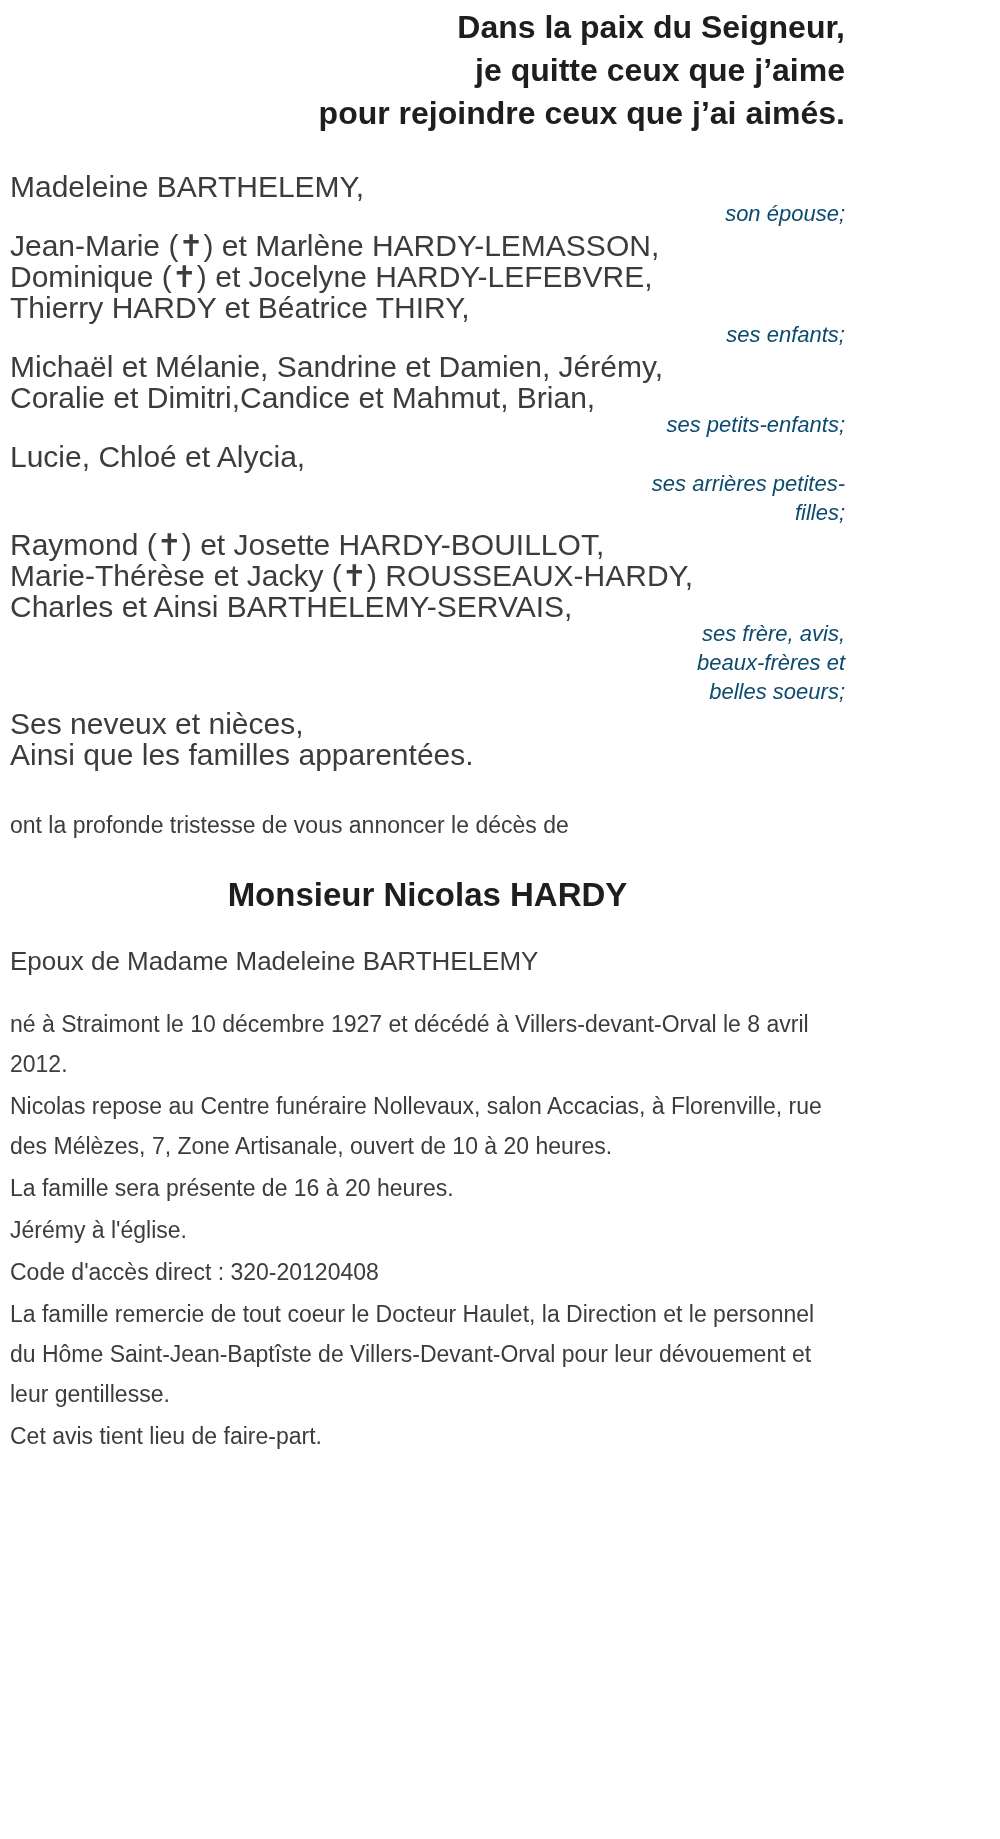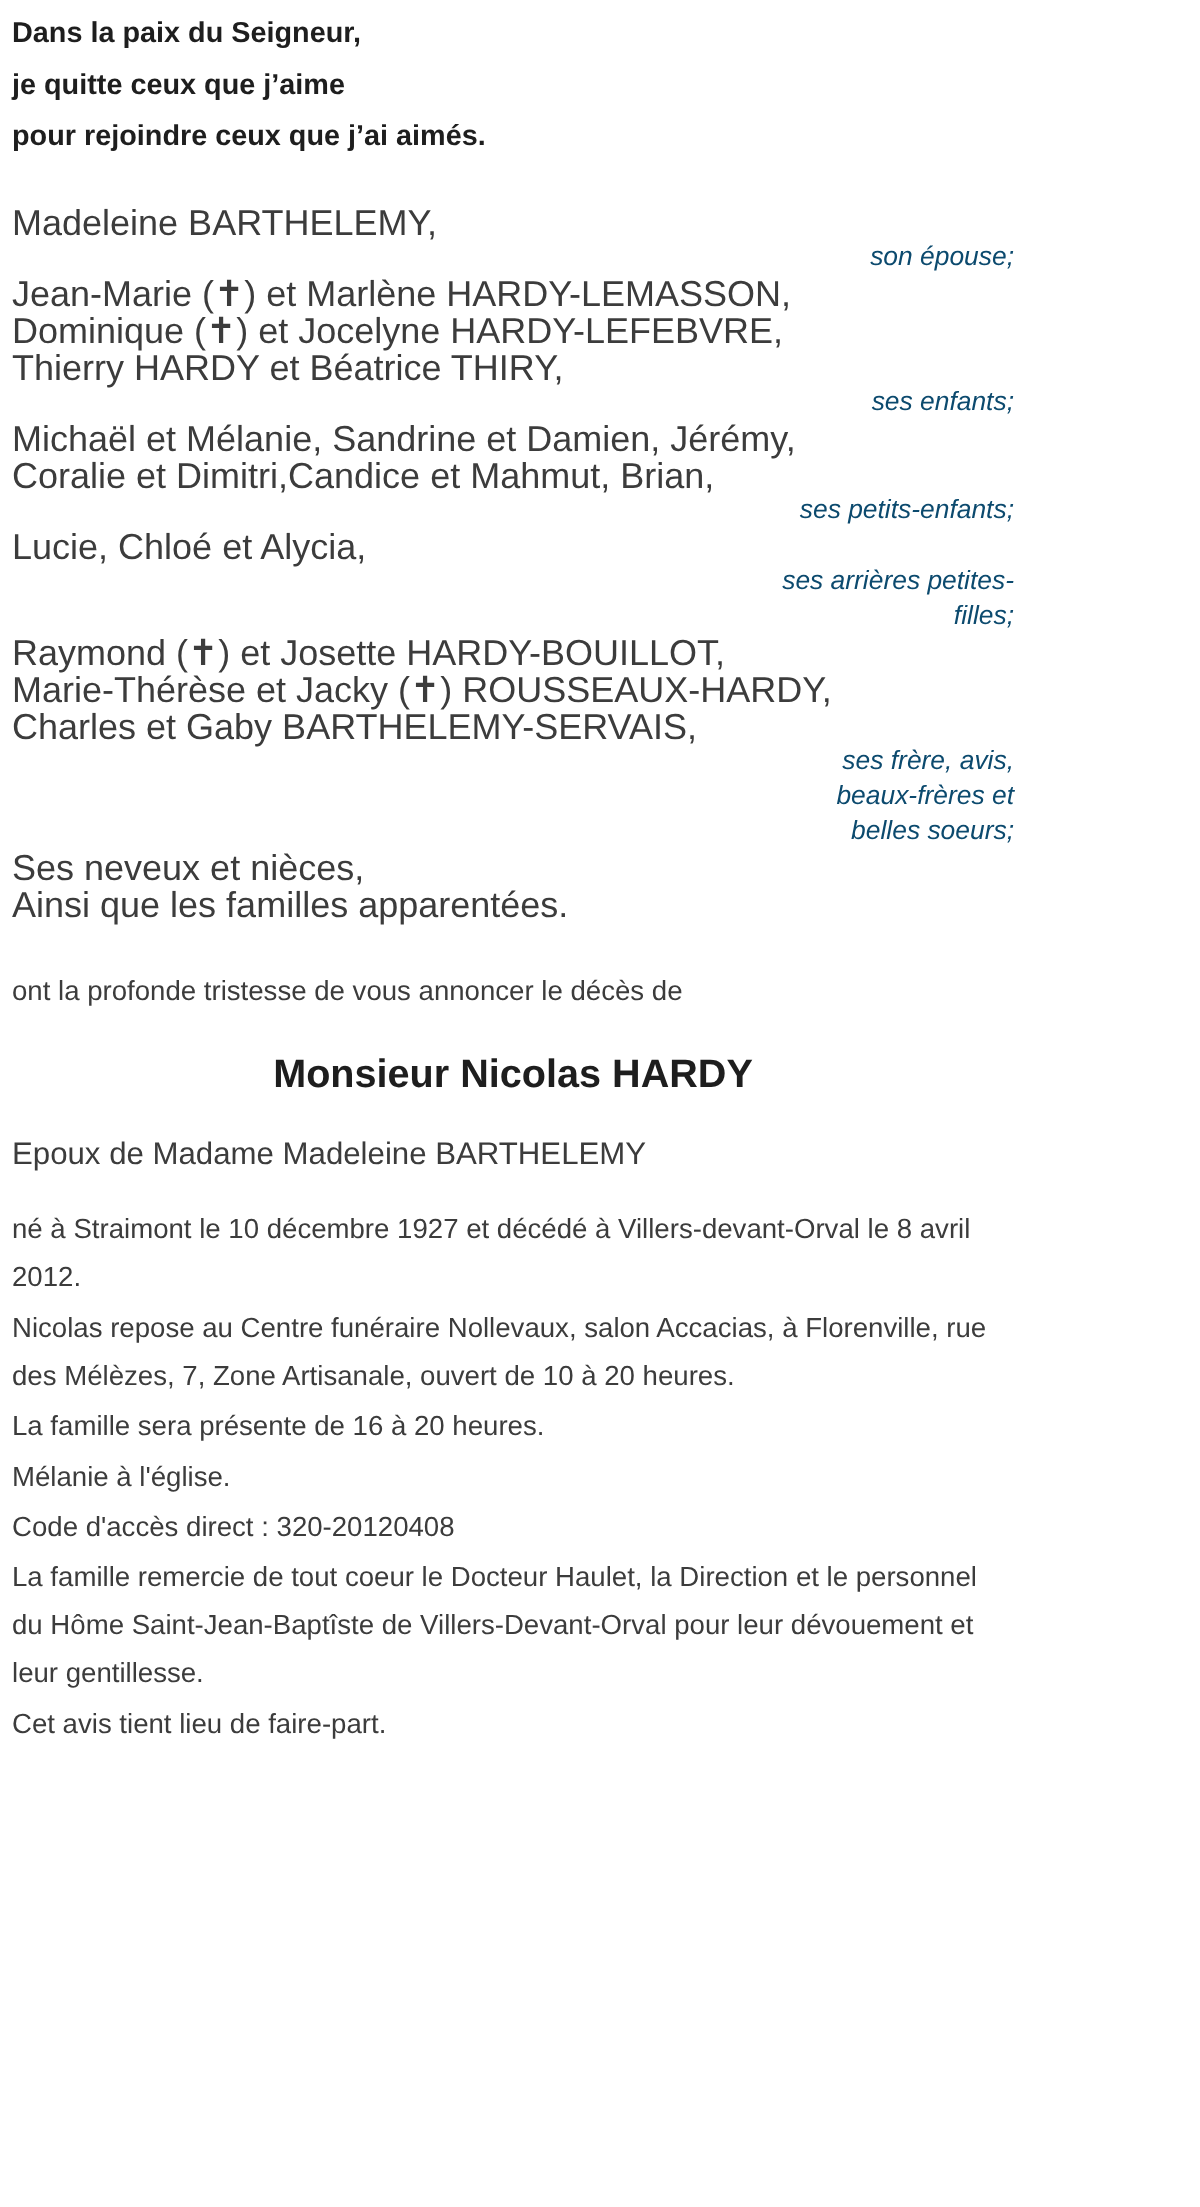--- a/index.html
+++ b/index.html
@@ -9,24 +9,25 @@
     min-height: 1839px;
     font-family: "Liberation Sans", sans-serif;
     color: #3c3c3c;
     -webkit-font-smoothing: antialiased;
   }
   .page { padding: 6px 155px 40px 10px; }
 
   
   .epitaph { margin-bottom: 36px; }
   .epitaph-line {
-    font-size: 24px;
+    font-size: 32px;
     font-weight: 700;
     line-height: 43px;
     color: #1e1e1e;
+    text-align: right;
   }
 
   
   .family-group { margin: 0; }
   .name-line {
     font-size: 30px;
     line-height: 31px;
     color: #3c3c3c;
   }
   .relation-block {
@@ -110,21 +111,21 @@
       <div class="name-line">Lucie, Chloé et Alycia,</div>
       <div class="relation-block">
         <div class="relation-line">ses arrières petites-</div>
         <div class="relation-line">filles;</div>
       </div>
     </div>
 
     <div class="family-group">
       <div class="name-line">Raymond (✝) et Josette HARDY-BOUILLOT,</div>
       <div class="name-line">Marie-Thérèse et Jacky (✝) ROUSSEAUX-HARDY,</div>
-      <div class="name-line">Charles et Gaby BARTHELEMY-SERVAIS,</div>
+      <div class="name-line">Charles et Ainsi BARTHELEMY-SERVAIS,</div>
       <div class="relation-block">
         <div class="relation-line">ses frère, avis,</div>
         <div class="relation-line">beaux-frères et</div>
         <div class="relation-line">belles soeurs;</div>
       </div>
     </div>
 
     <div class="family-group">
       <div class="name-line">Ses neveux et nièces,</div>
       <div class="name-line">Ainsi que les familles apparentées.</div>
@@ -135,19 +136,19 @@
   <p class="intro">ont la profonde tristesse de vous annoncer le décès de</p>
 
   <h1 class="deceased">Monsieur Nicolas HARDY</h1>
 
   <p class="spouse">Epoux de Madame Madeleine BARTHELEMY</p>
 
   <section class="details">
     <p class="para">né à Straimont le 10 décembre 1927 et décédé à Villers-devant-Orval le 8 avril 2012.</p>
     <p class="para">Nicolas repose au Centre funéraire Nollevaux, salon Accacias, à Florenville, rue des Mélèzes, 7, Zone Artisanale, ouvert de 10 à 20 heures.</p>
     <p class="para">La famille sera présente de 16 à 20 heures.</p>
-    <p class="para">Mélanie à l'église.</p>
+    <p class="para">Jérémy à l'église.</p>
     <p class="para">Code d'accès direct : 320-20120408</p>
     <p class="para">La famille remercie de tout coeur le Docteur Haulet, la Direction et le personnel du Hôme Saint-Jean-Baptîste de Villers-Devant-Orval pour leur dévouement et leur gentillesse.</p>
     <p class="para">Cet avis tient lieu de faire-part.</p>
   </section>
 
 </div>
 
 </body></html>

